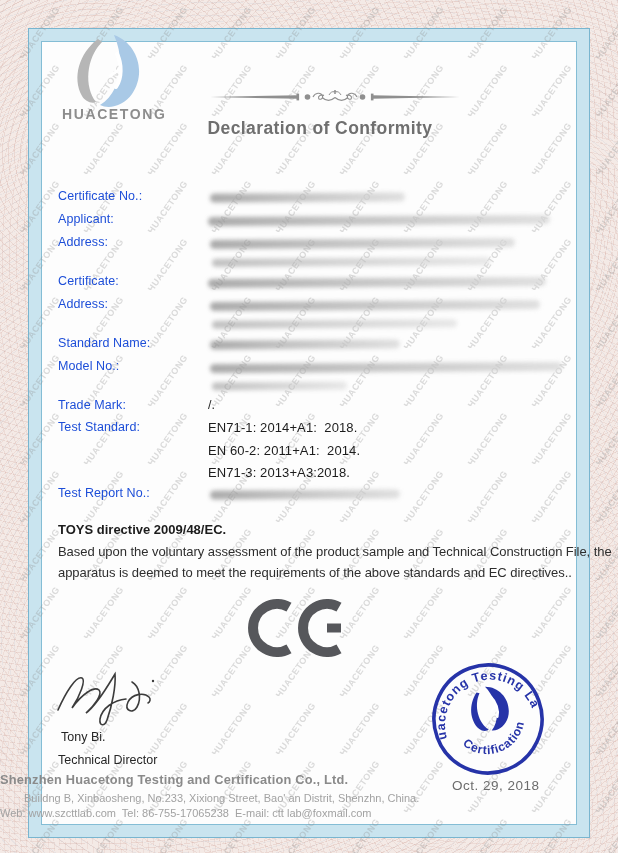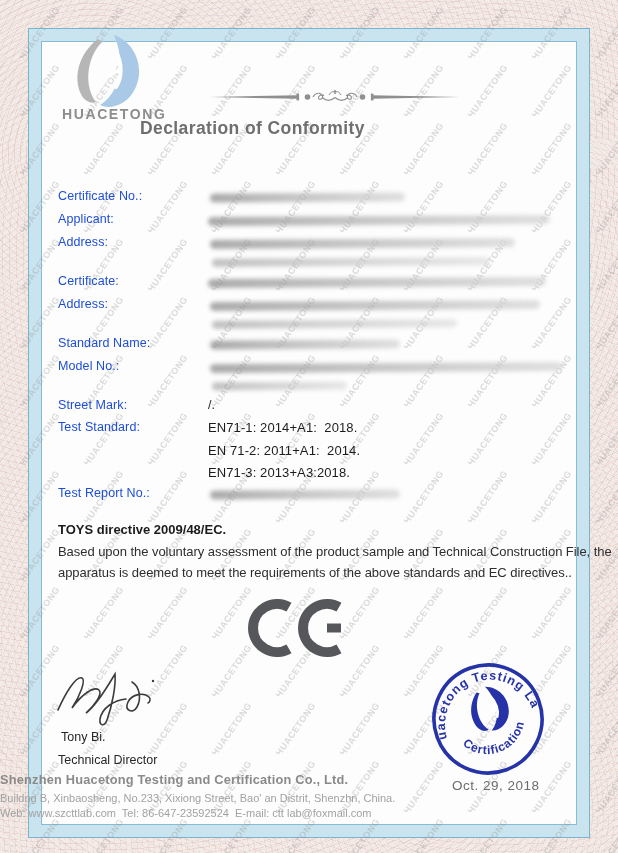--- a/index.html
+++ b/index.html
@@ -29,21 +29,21 @@
   .wm-layer{position:absolute;inset:0;z-index:4;pointer-events:none;}
   .content{position:absolute;inset:0;z-index:10;}
 
   .brand-text{
     position:absolute;left:62px;top:106px;width:130px;
     font-size:14px;font-weight:700;color:#8d8d8d;letter-spacing:1.6px;
   }
   .logo-box{position:absolute;left:62px;top:34px;}
   .divider{position:absolute;left:210px;top:88px;}
   .title{
-    position:absolute;left:140px;top:118px;width:360px;text-align:left;
+    position:absolute;left:140px;top:118px;width:360px;text-align:center;
     font-size:17.5px;font-weight:700;color:#6f6f6f;letter-spacing:.4px;
   }
 
   .lbl{
     position:absolute;left:58px;font-size:12.5px;color:#1d4ed8;letter-spacing:.1px;
   }
   .val{
     position:absolute;left:208px;font-size:12.5px;color:#262626;
   }
   .std{
@@ -66,21 +66,21 @@
     font-size:13px;color:#2e2e2e;letter-spacing:-.05px;
   }
   .sig-name{position:absolute;left:61px;top:730px;font-size:12.5px;color:#262626;}
   .sig-title{position:absolute;left:58px;top:753px;font-size:12.5px;color:#262626;}
   .stamp-date{
     position:absolute;left:452px;top:730px;z-index:12;
     font-size:13.5px;color:#6c6c6c;letter-spacing:.5px;margin-top:48px;
   }
   .foot{position:absolute;left:0;right:0;white-space:pre;}
   .foot.company{top:772px;font-size:12.8px;font-weight:700;color:#8a8a8a;letter-spacing:.2px;}
-  .foot.addr{top:792px;font-size:11px;color:#a2a2a2;}
+  .foot.addr{top:792px;font-size:11px;color:#a2a2a2;padding-left:24px;}
   .foot.contact{top:807px;font-size:11px;color:#a2a2a2;}
 </style>
 </head>
 <body>
 
 <div class="bg-outer"></div>
 <div class="band"></div>
 <div class="page"></div>
 
 <svg class="wm-layer" width="618" height="853">
@@ -117,39 +117,39 @@
 
   <div class="title">Declaration of Conformity</div>
 
   <div class="lbl" style="top:189px">Certificate No.:</div>
   <div class="lbl" style="top:212px">Applicant:</div>
   <div class="lbl" style="top:235px">Address:</div>
   <div class="lbl" style="top:274px">Certificate:</div>
   <div class="lbl" style="top:297px">Address:</div>
   <div class="lbl" style="top:336px">Standard Name:</div>
   <div class="lbl" style="top:359px">Model No.:</div>
-  <div class="lbl" style="top:398px">Street Mark:</div>
+  <div class="lbl" style="top:398px">Trade Mark:</div>
   <div class="lbl" style="top:420px">Test Standard:</div>
   <div class="lbl" style="top:486px">Test Report No.:</div>
 
   <div class="smudge" style="top:193px;left:210px;width:195px"></div>
   <div class="smudge" style="top:216px;left:208px;width:342px"></div>
   <div class="smudge" style="top:239px;left:210px;width:305px"></div>
   <div class="smudge light" style="top:258px;left:212px;width:278px"></div>
   <div class="smudge" style="top:278px;left:208px;width:338px"></div>
   <div class="smudge" style="top:301px;left:210px;width:330px"></div>
   <div class="smudge light" style="top:320px;left:212px;width:245px"></div>
   <div class="smudge" style="top:340px;left:210px;width:190px"></div>
   <div class="smudge" style="top:363px;left:210px;width:352px"></div>
   <div class="smudge light" style="top:382px;left:212px;width:135px"></div>
   <div class="smudge" style="top:490px;left:210px;width:190px"></div>
 
   <div class="val" style="top:398px">/.</div>
   <div class="std" style="top:420px">EN71-1: 2014+A1:  2018.</div>
-  <div class="std" style="top:443px">EN 71-2: 2011+A1:  2014.</div>
+  <div class="std" style="top:443px">EN 60-2: 2011+A1:  2014.</div>
   <div class="std" style="top:465px">EN71-3: 2013+A3:2018.</div>
 
   <div class="directive">TOYS directive 2009/48/EC.</div>
   <div class="stmt" style="top:544px">Based upon the voluntary assessment of the product sample and Technical Construction File, the</div>
   <div class="stmt" style="top:565px">apparatus is deemed to meet the requirements of the above standards and EC directives..</div>
 
   <svg style="position:absolute;left:248px;top:597px" width="98" height="62" viewBox="0 0 98 62">
     <g fill="none" stroke="#56575b" stroke-width="10" stroke-linecap="butt">
       <path d="M41,10.2 A24,24 0 1 0 41,51.8"></path>
       <path d="M91,10.2 A24,24 0 1 0 91,51.8"></path>
@@ -184,15 +184,15 @@
         <path d="M52,1 C75,9 85,38 70,60 C62,71 48,76 38,71 C58,59 64,28 52,1 Z" fill="#2633a8"></path>
         <path d="M55,20 C60,30 60,44 54,53" stroke="#ffffff" stroke-width="4.5" fill="none" stroke-linecap="round"></path>
         <path d="M48,42 l10,-7" stroke="#ffffff" stroke-width="3.5" fill="none" stroke-linecap="round"></path>
       </g>
     </g>
   </svg>
   <div class="stamp-date">Oct. 29, 2018</div>
 
   <div class="foot company">Shenzhen Huacetong Testing and Certification Co., Ltd.</div>
   <div class="foot addr">Buildng B, Xinbaosheng, No.233, Xixiong Street, Bao' an Distrit, Shenzhn, China.</div>
-  <div class="foot contact">Web: www.szcttlab.com  Tel: 86-647-23592524  E-mail: ctt lab@foxmail.com</div>
+  <div class="foot contact">Web: www.szcttlab.com  Tel: 86-755-17065238  E-mail: ctt lab@foxmail.com</div>
 
 </div>
 
 </body></html>

